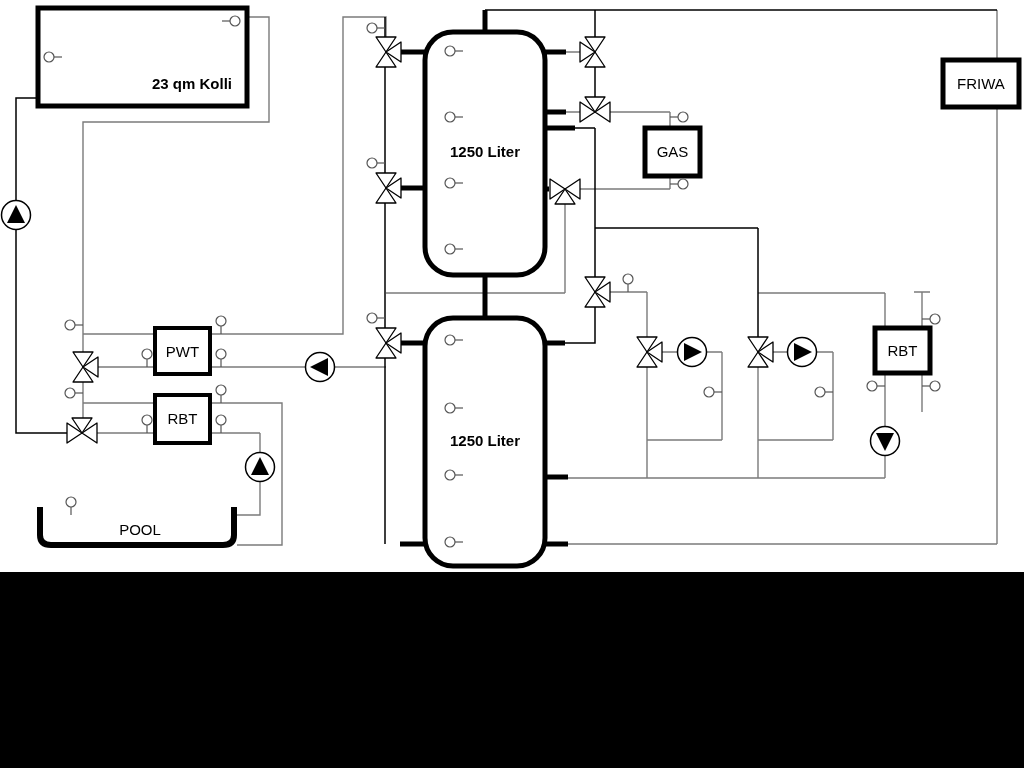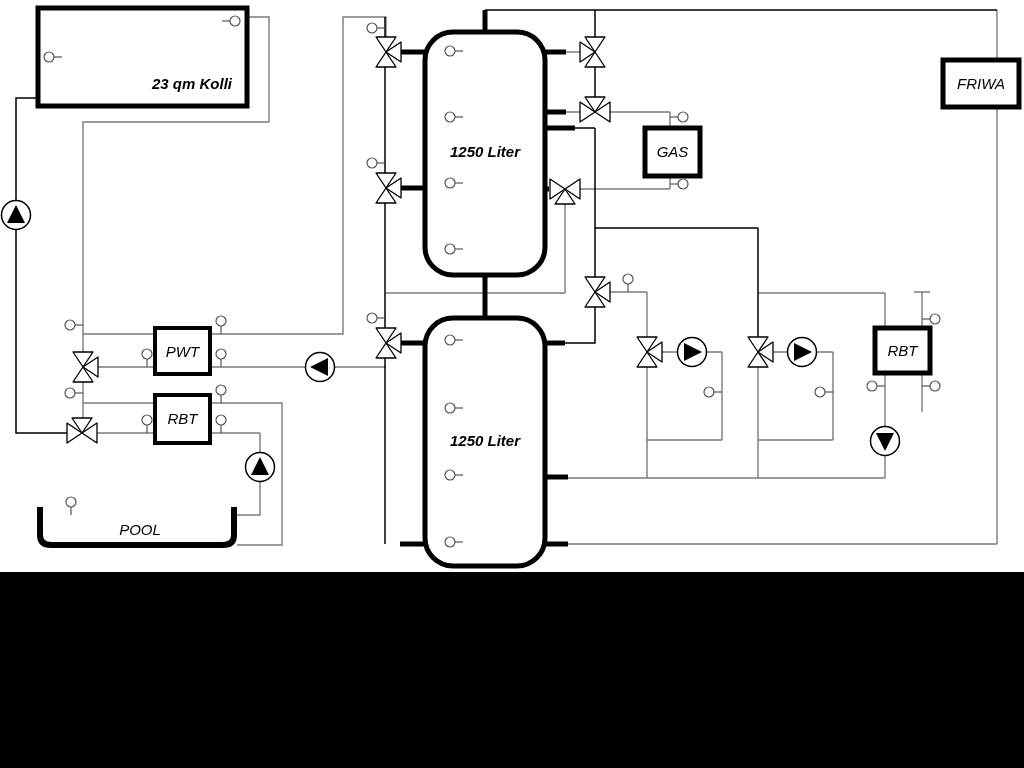--- a/index.html
+++ b/index.html
@@ -1,17 +1,17 @@
 <!DOCTYPE html>
 <html><head>
 <meta charset="utf-8">
 <style>
   html,body{margin:0;padding:0;background:#fff;}
   .stage{position:relative;width:1024px;height:768px;background:#fff;overflow:hidden;
-         font-family:"Liberation Sans",sans-serif;font-style:italic;}
+         font-family:"Liberation Sans",sans-serif;}
   svg{display:block;}
   text{font-family:"Liberation Sans",sans-serif;fill:#000;}
   .lbl{font-size:15px;font-weight:400;}
   .lbl-b{font-size:15px;font-weight:700;}
   .pipe-g{stroke:#7b7b7b;stroke-width:1.4;fill:none;}
   .pipe-k{stroke:#000;stroke-width:1.5;fill:none;}
   .pipe-t{stroke:#000;stroke-width:5;fill:none;}
   .boxx{fill:#fff;stroke:#000;}
   .valve{fill:#fff;stroke:#000;stroke-width:1.3;stroke-linejoin:round;}
   .pumpc{fill:#fff;stroke:#000;stroke-width:1.5;}

